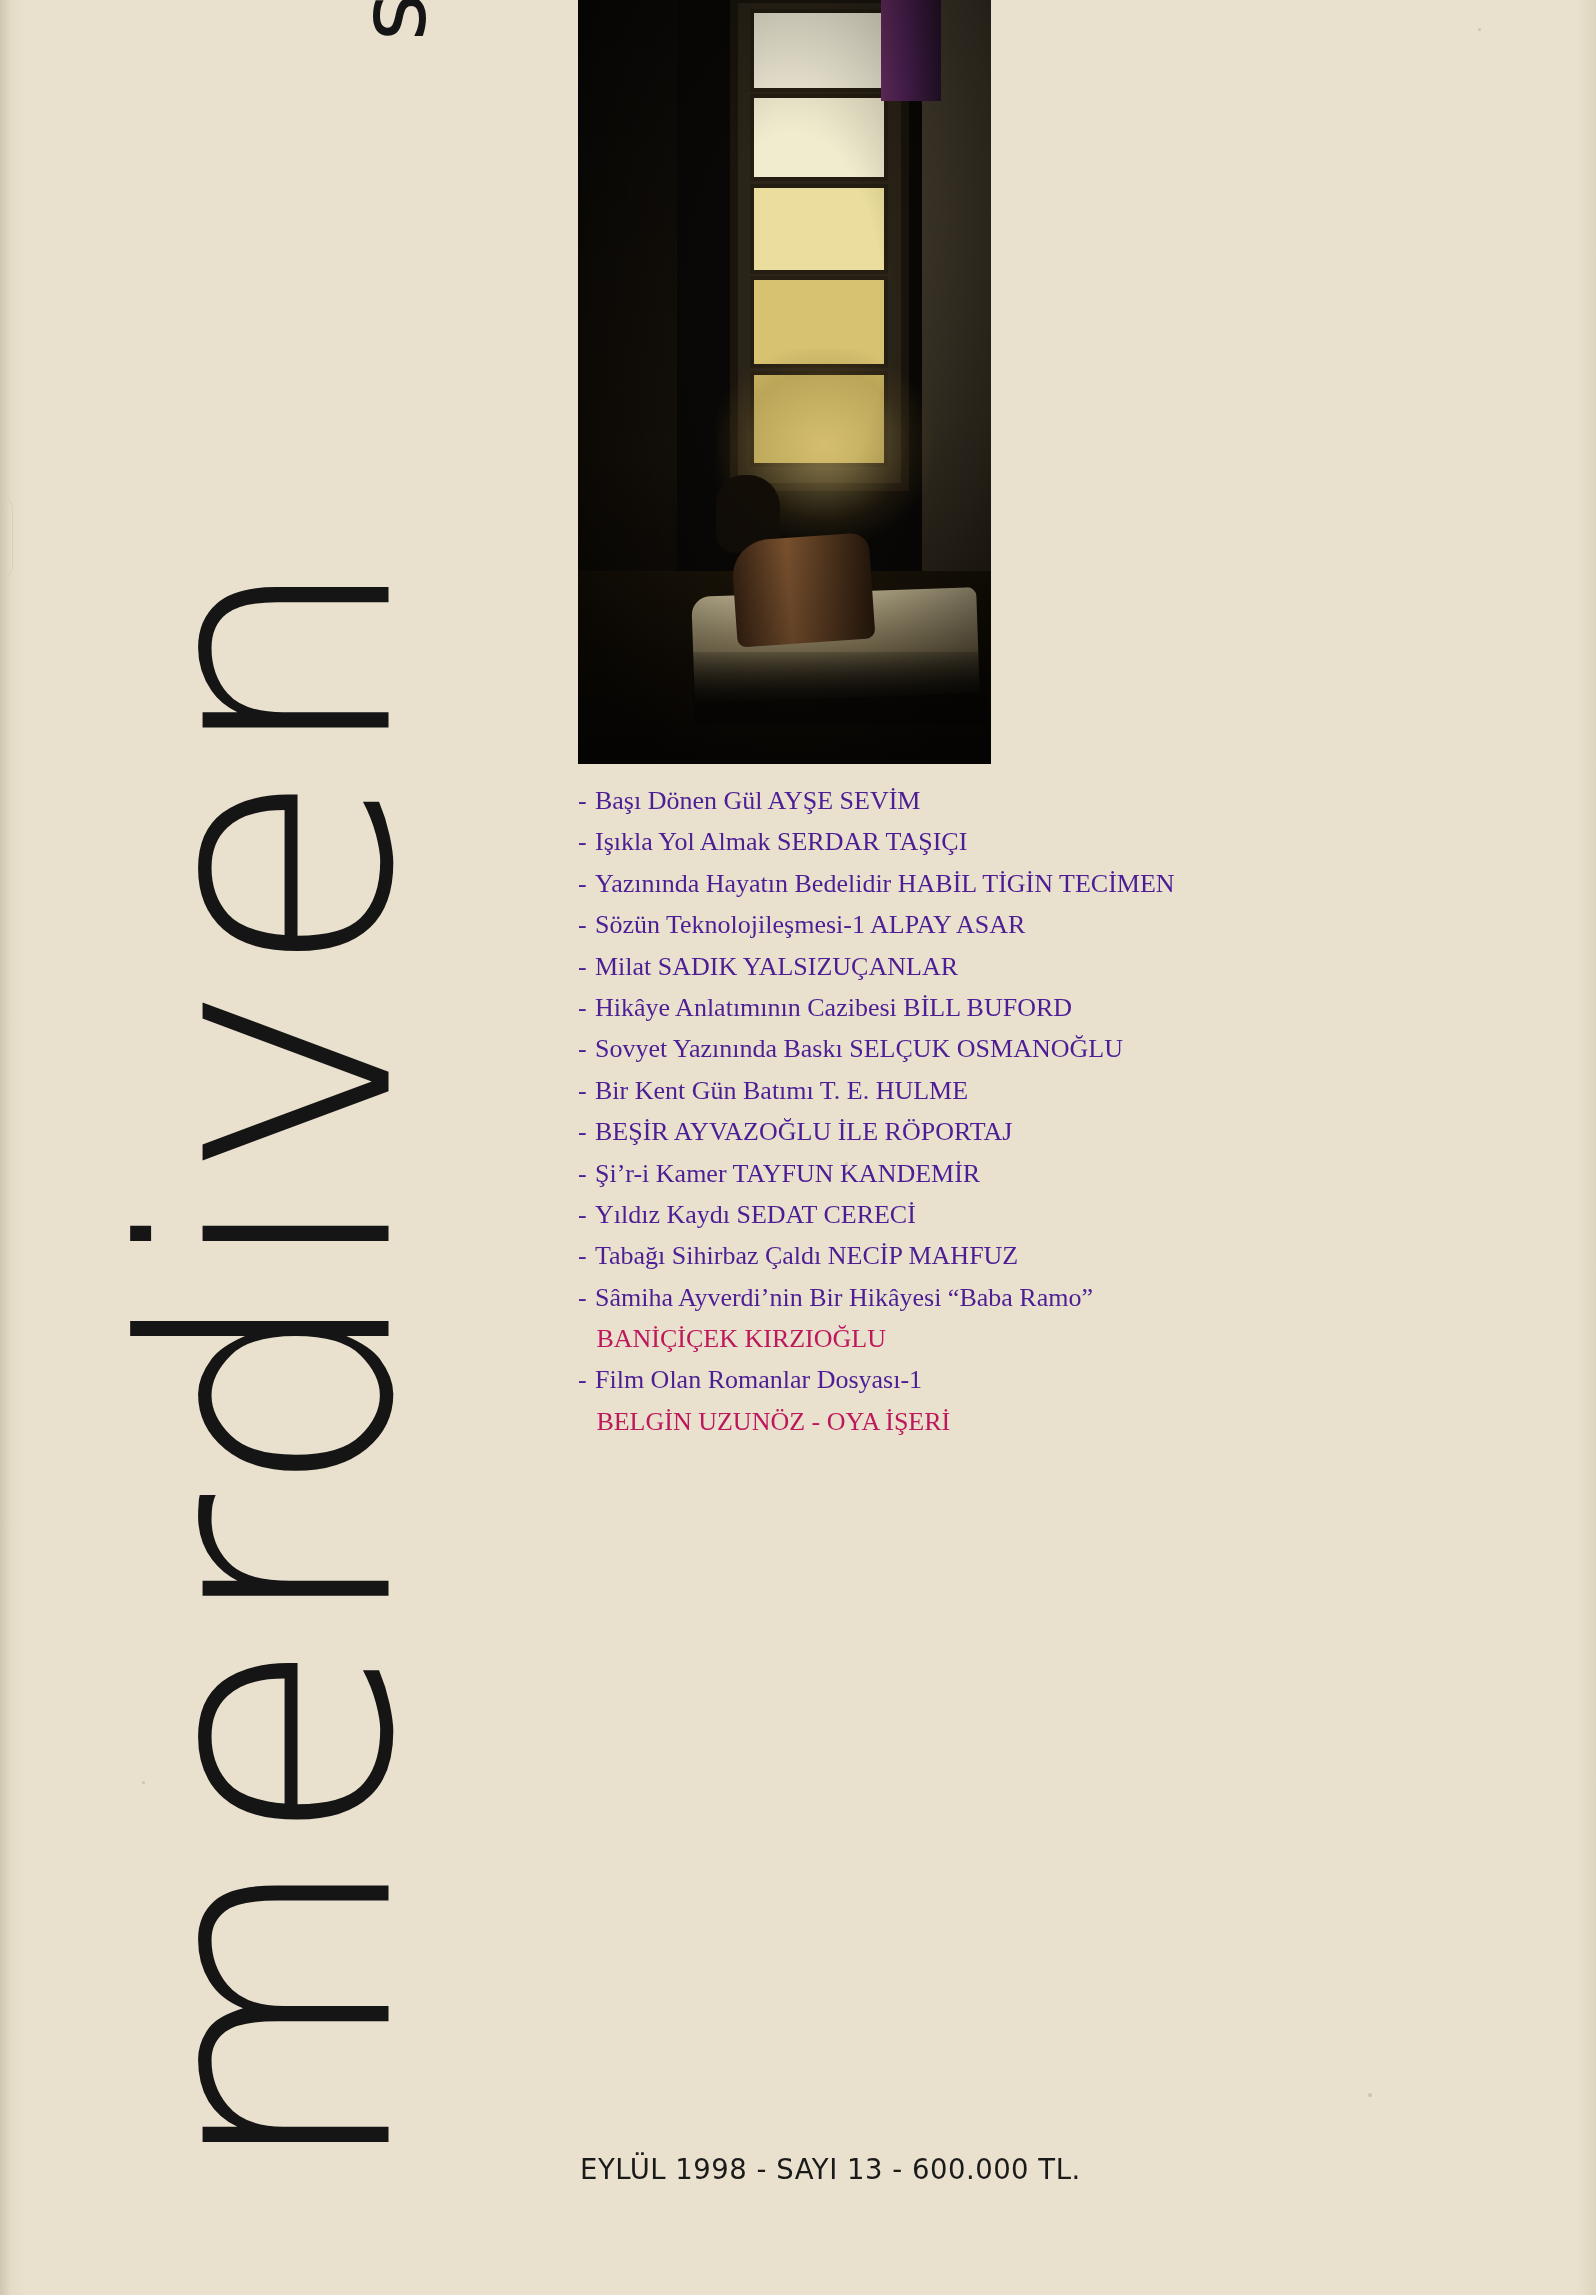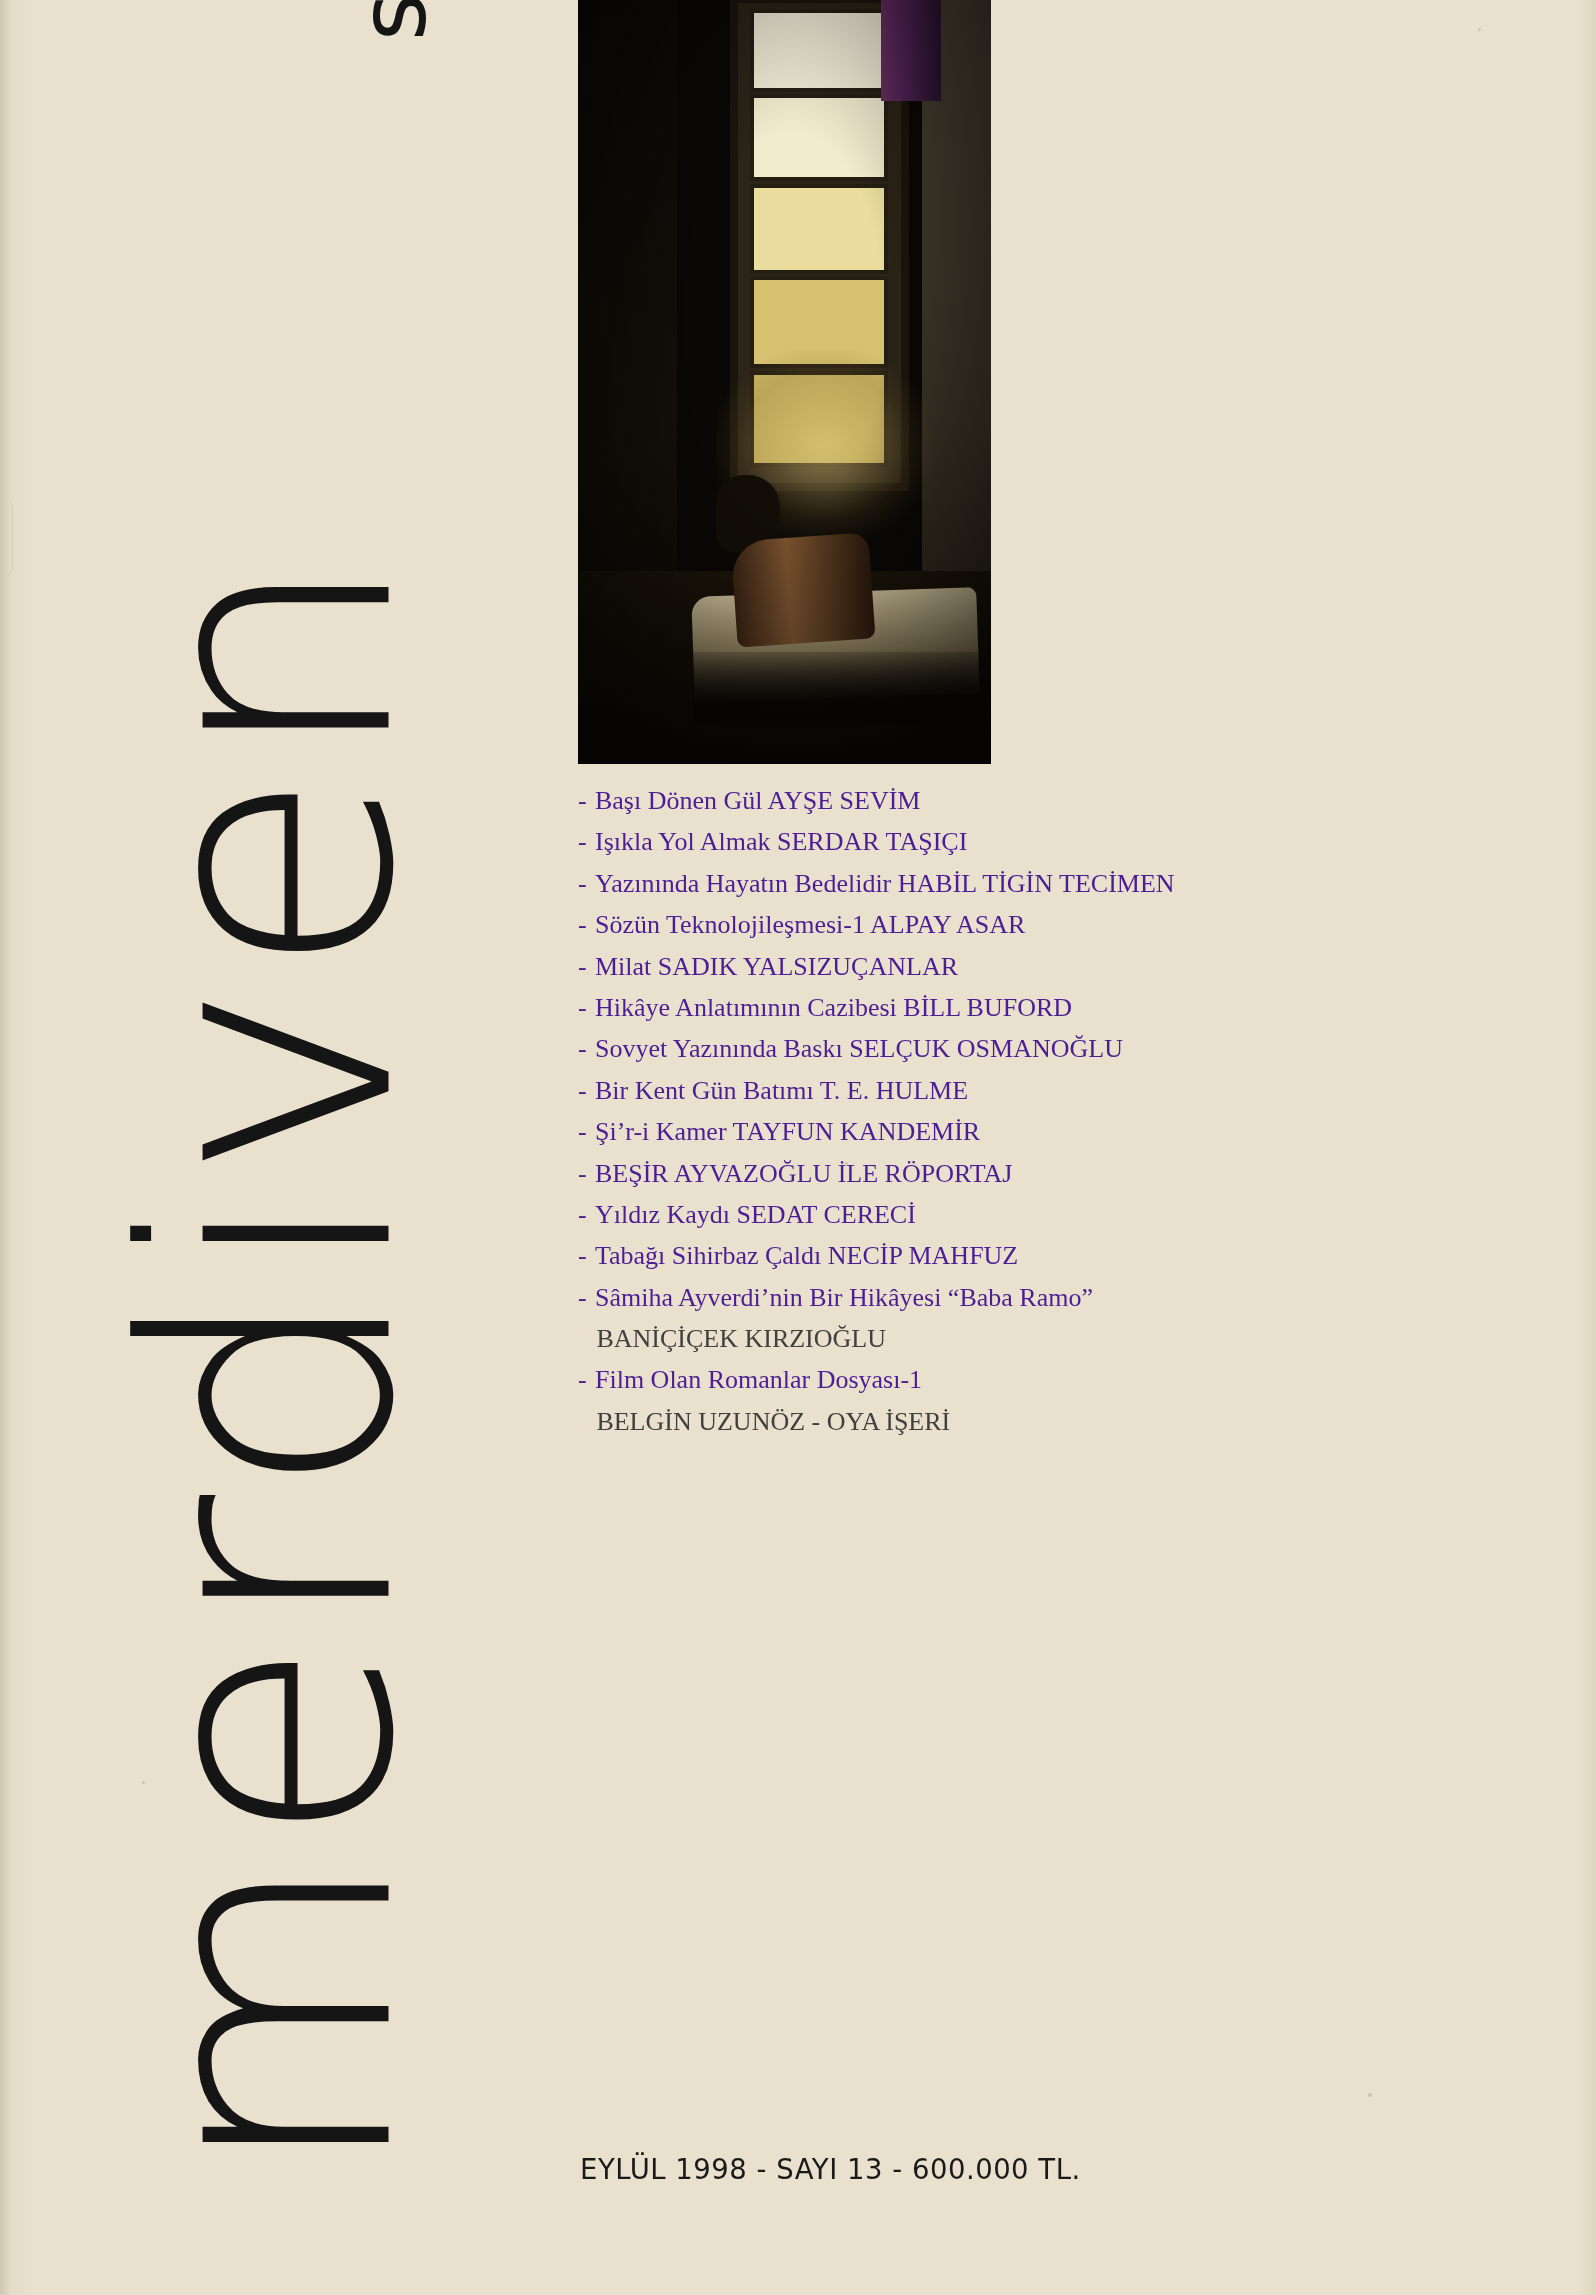--- a/index.html
+++ b/index.html
@@ -181,21 +181,21 @@
     line-height: 1.40;
     color: #4c1d95;
     white-space: nowrap;
     margin-bottom: 5px;
   }
   .toc-item .dash { letter-spacing: 0.9px; }
   .toc-sub {
     font-family: "Liberation Serif", serif;
     font-size: 26px;
     line-height: 1.40;
-    color: #404040;
+    color: #be185d;
     white-space: nowrap;
     padding-left: 18.4px;
     margin-bottom: 5px;
   }
 
   
   .footer {
     position: absolute;
     left: 580px;
     top: 2153px;
@@ -245,22 +245,22 @@
 
   <div class="contents">
     <div class="toc-item"><span class="dash">- </span><span>Başı Dönen Gül AYŞE SEVİM</span></div>
     <div class="toc-item"><span class="dash">- </span><span>Işıkla Yol Almak SERDAR TAŞIÇI</span></div>
     <div class="toc-item"><span class="dash">- </span><span>Yazınında Hayatın Bedelidir HABİL TİGİN TECİMEN</span></div>
     <div class="toc-item"><span class="dash">- </span><span>Sözün Teknolojileşmesi-1 ALPAY ASAR</span></div>
     <div class="toc-item"><span class="dash">- </span><span>Milat SADIK YALSIZUÇANLAR</span></div>
     <div class="toc-item"><span class="dash">- </span><span>Hikâye Anlatımının Cazibesi BİLL BUFORD</span></div>
     <div class="toc-item"><span class="dash">- </span><span>Sovyet Yazınında Baskı SELÇUK OSMANOĞLU</span></div>
     <div class="toc-item"><span class="dash">- </span><span>Bir Kent Gün Batımı T. E. HULME</span></div>
+    <div class="toc-item"><span class="dash">- </span><span>BEŞİR AYVAZOĞLU İLE RÖPORTAJ</span></div>
     <div class="toc-item"><span class="dash">- </span><span>Şi’r-i Kamer TAYFUN KANDEMİR</span></div>
-    <div class="toc-item"><span class="dash">- </span><span>BEŞİR AYVAZOĞLU İLE RÖPORTAJ</span></div>
     <div class="toc-item"><span class="dash">- </span><span>Yıldız Kaydı SEDAT CERECİ</span></div>
     <div class="toc-item"><span class="dash">- </span><span>Tabağı Sihirbaz Çaldı NECİP MAHFUZ</span></div>
     <div class="toc-item"><span class="dash">- </span><span>Sâmiha Ayverdi’nin Bir Hikâyesi “Baba Ramo”</span></div>
     <div class="toc-sub">BANİÇİÇEK KIRZIOĞLU</div>
     <div class="toc-item"><span class="dash">- </span><span>Film Olan Romanlar Dosyası-1</span></div>
     <div class="toc-sub">BELGİN UZUNÖZ - OYA İŞERİ</div>
   </div>
 
   <div class="footer">EYLÜL 1998 - SAYI 13 - 600.000 TL.</div>
 

